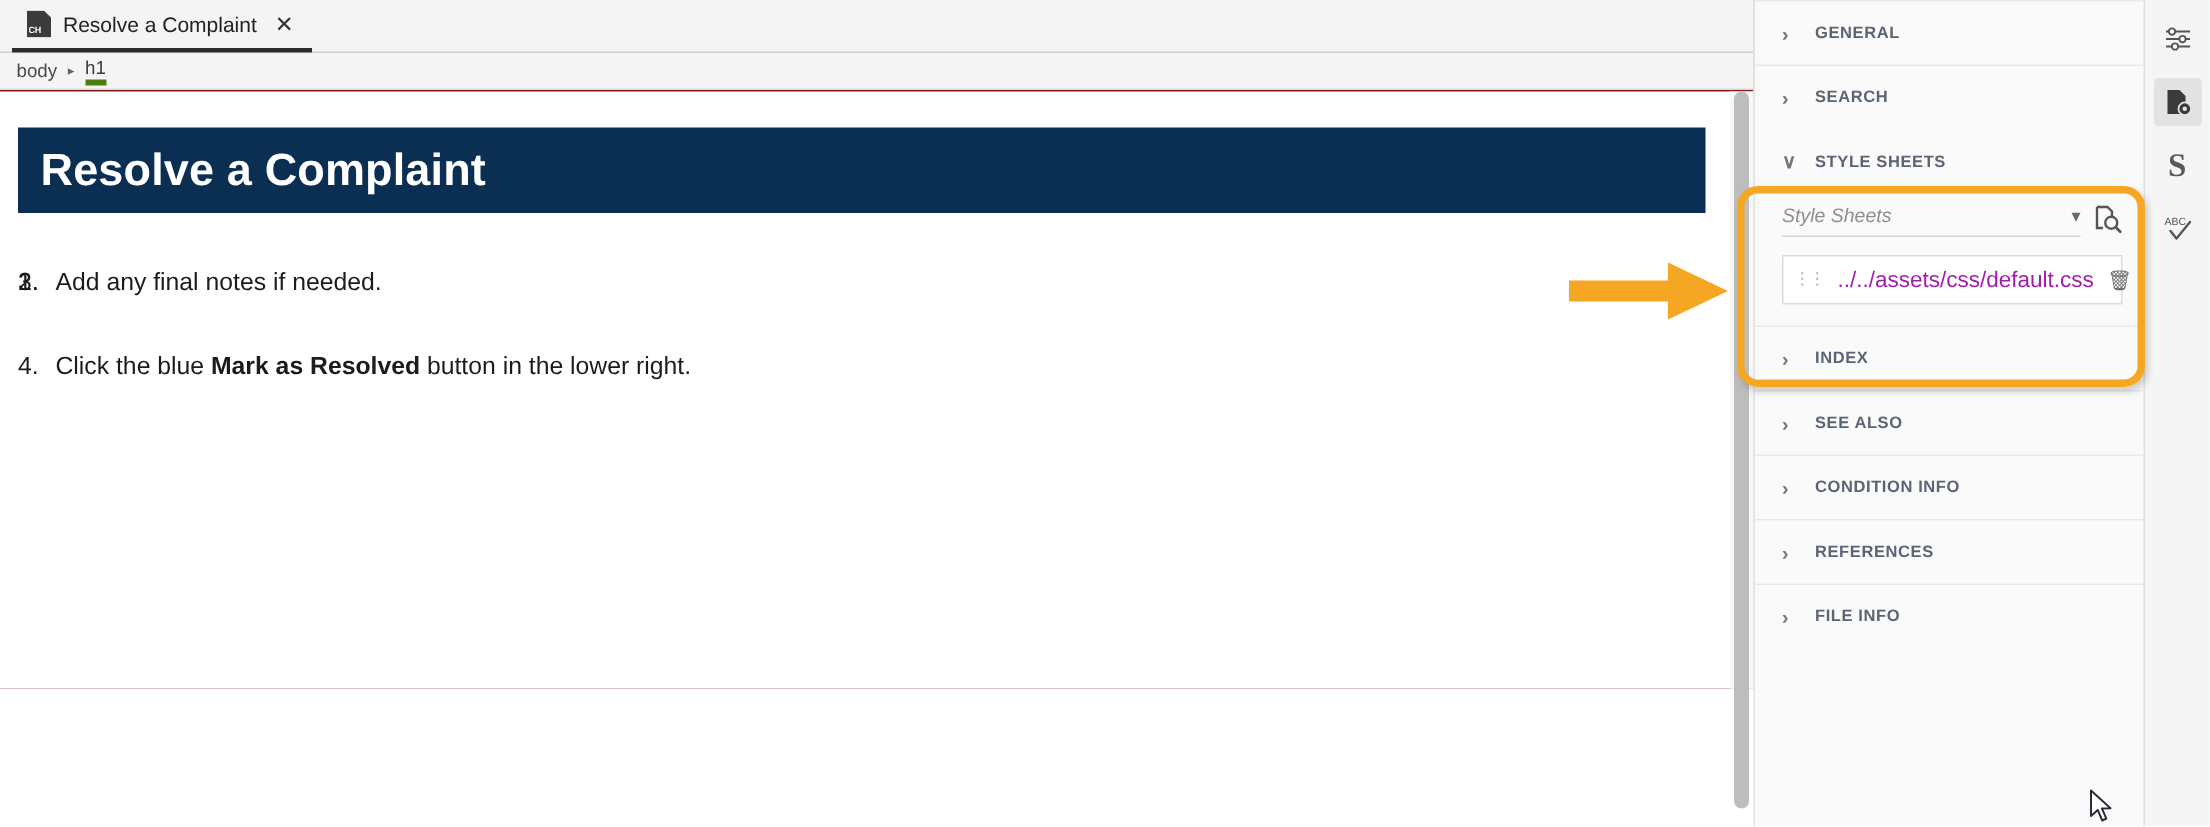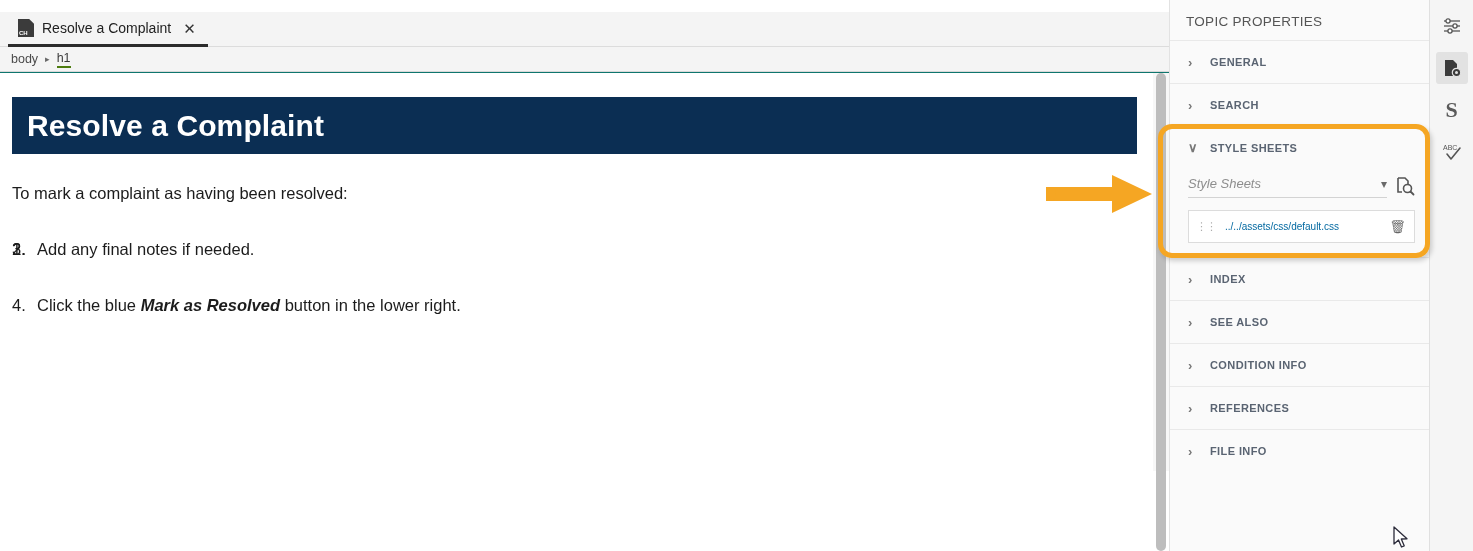--- a/index.html
+++ b/index.html
@@ -6,22 +6,22 @@
   html, body {
     width: 1473px; height: 551px;
     font-family: "Liberation Sans", sans-serif;
     background: #ffffff;
     overflow: hidden;
   }
   #app { position: relative; width: 1473px; height: 551px; }
 
   
   .editor {
-    position: absolute; left: 0; top: 12px; width: 1169px; height: 459px;
-    background: #0f766e;
+    position: absolute; left: 0; top: 0; width: 1169px; height: 459px;
+    background: #7f1d1d;
   }
   .tabbar {
     position: relative; height: 35px; background: #f4f4f4;
     border-bottom: 1px solid #dcdcdc;
   }
   .tab {
     position: absolute; left: 8px; top: 0; height: 35px;
     display: flex; align-items: center; gap: 8px;
     padding: 0 12px 0 10px;
     background: #f4f4f4;
@@ -45,21 +45,21 @@
     font-size: 15px; color: #333; line-height: 1; cursor: pointer;
     margin-left: 4px;
   }
 
   .breadcrumb {
     height: 25px; background: #f4f4f4; border-bottom: 1px solid #d8d8d8;
     display: flex; align-items: center; gap: 7px; padding-left: 11px;
     font-size: 12.5px; color: #4a4a4a;
   }
   .crumb-arrow { font-size: 9px; color: #666; }
-  .crumb-active { color: #3b3b3b; border-bottom: 2px solid #4d7c0f; padding-bottom: 1px; }
+  .crumb-active { color: #3b3b3b; border-bottom: 4px solid #4d7c0f; padding-bottom: 1px; }
 
   .canvas {
     position: absolute; left: 0; top: 61px; right: 0; bottom: 0;
     background: #ffffff; overflow: hidden;
   }
   .doc-wrap { position: relative; width: 1153px; }
 
   .h1bar {
     margin: 24px 16px 0 12px;
     background: #0b2e53;
@@ -74,21 +74,21 @@
     margin: 30px 0 0 12px; font-size: 16.5px; color: #1c1c1c;
   }
   ol.steps {
     margin: 32px 0 0 12px; list-style: none;
   }
   ol.steps li {
     font-size: 16.5px; color: #1c1c1c; margin-bottom: 37px;
     position: relative; padding-left: 25px;
   }
   ol.steps li .num { position: absolute; left: 0; top: 0; }
-  ol.steps li b { font-weight: bold; font-style: italic; }
+  ol.steps li b { font-weight: bold; }
 
   
   .shot {
     position: absolute; left: 12px; top: 458px; width: 1141px; height: 93px;
     border: 1px solid #c9ccd1; background: #ffffff; overflow: hidden;
   }
   .shot-top {
     height: 30px; background: linear-gradient(#fbfbfb,#ececec);
     display: flex; align-items: center; position: relative;
     border-bottom: 1px solid #d7d7d7;
@@ -140,21 +140,21 @@
     display: flex; align-items: center; justify-content: space-between;
   }
   .ss-select .ph { font-size: 13px; color: #8e8e8e; font-style: italic; }
   .ss-select .cd { font-size: 12px; color: #6a6a6a; }
   .ss-browse { width: 20px; height: 20px; position: relative; cursor: pointer; }
   .ss-item {
     margin-top: 12px; background: #fff; border: 1px solid #dcdcdc;
     height: 33px; display: flex; align-items: center; gap: 9px; padding: 0 8px 0 7px;
   }
   .grip { color: #adadad; font-size: 11px; letter-spacing: -1px; line-height: .8; }
-  .ss-path { flex: 1; font-size: 10px; color: #0369a1; }
+  .ss-path { flex: 1; font-size: 15px; color: #a21caf; }
   .trash { color: #666; font-size: 13px; cursor: pointer; }
 
   
   .hilite {
     position: absolute; left: -12px; top: 124px; width: 272px; height: 134px;
     border: 5px solid #f5a623; border-radius: 14px; pointer-events: none;
     box-shadow: 2px 3px 5px rgba(0,0,0,.18);
     z-index: 20;
   }
 
@@ -200,21 +200,20 @@
       <span class="crumb-active">h1</span>
     </div>
 
     <div class="canvas">
       <div class="doc-wrap">
 
         <div class="h1bar">
           <h1>Resolve a Complaint</h1>
         </div>
 
-        <p class="para">To mark a complaint as having been resolved:</p>
 
         <ol class="steps">
           <li>
             <span class="num">1.</span>
           </li>
           <li>
             <span class="num">2.</span>
           </li>
           <li>
             <span class="num">3.</span>
@@ -240,21 +239,20 @@
 
       </div>
     </div>
 
     <div class="vscroll">
       <div class="thumb"></div>
     </div>
   </div>
 
   <div class="props">
-    <div class="props-title">TOPIC PROPERTIES</div>
 
     <div class="sect">
       <span class="chev">›</span>
       <span class="lbl">GENERAL</span>
     </div>
 
     <div class="sect">
       <span class="chev">›</span>
       <span class="lbl">SEARCH</span>
     </div>

